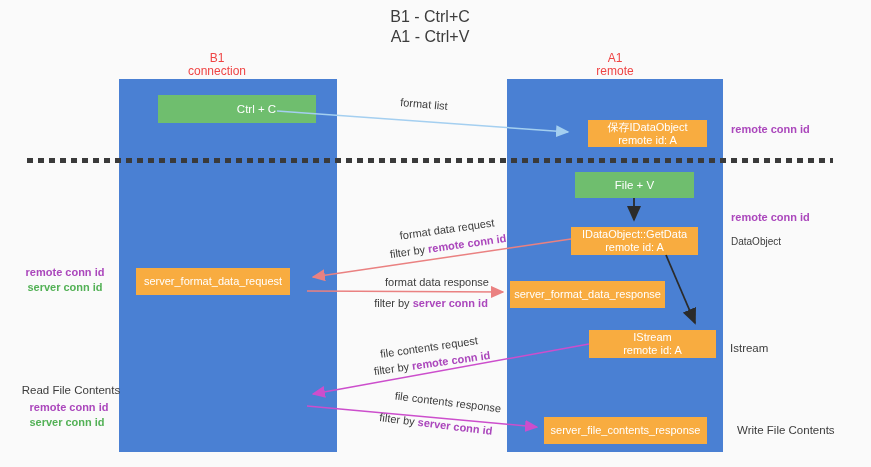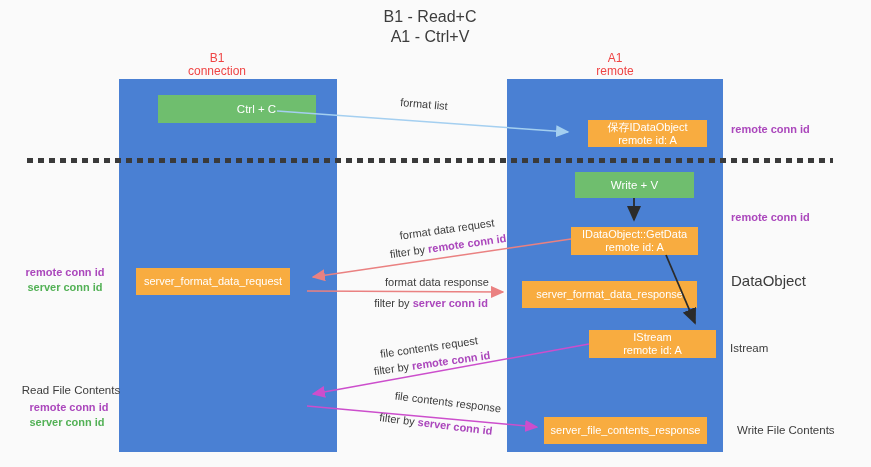--- a/index.html
+++ b/index.html
@@ -31,21 +31,21 @@
   .side-left{transform:translateX(-50%);text-align:center;}
 
   svg.arrows{position:absolute;left:0;top:0;pointer-events:none;}
 </style>
 </head>
 <body>
 
 <div class="canvas">
 
   <div class="title">
-    <div>B1 - Read+C</div>
+    <div>B1 - Ctrl+C</div>
     <div>A1 - Ctrl+V</div>
   </div>
 
   <div class="col-header" style="left:217px;top:52px;">
     <div>B1</div>
     <div>connection</div>
   </div>
   <div class="col-header" style="left:615px;top:52px;">
     <div>A1</div>
     <div>remote</div>
@@ -59,33 +59,33 @@
   <div class="box box-green" style="left:158px;top:95px;width:119px;height:28px;padding-left:39px;">
     <div>Ctrl + C</div>
   </div>
 
   <div class="box box-orange" style="left:576px;top:120px;width:119px;height:27px;margin-left:12px;">
     <div>保存IDataObject</div>
     <div>remote id: A</div>
   </div>
 
   <div class="box box-green" style="left:575px;top:172px;width:119px;height:26px;">
-    <div>Write + V</div>
+    <div>File + V</div>
   </div>
 
   <div class="box box-orange" style="left:571px;top:227px;width:127px;height:28px;">
     <div>IDataObject::GetData</div>
     <div>remote id: A</div>
   </div>
 
   <div class="box box-orange" style="left:136px;top:268px;width:154px;height:27px;">
     <div>server_format_data_request</div>
   </div>
 
-  <div class="box box-orange" style="left:510px;top:281px;width:175px;height:27px;margin-left:12px;">
+  <div class="box box-orange" style="left:510px;top:281px;width:155px;height:27px;">
     <div>server_format_data_response</div>
   </div>
 
   <div class="box box-orange" style="left:589px;top:330px;width:127px;height:28px;">
     <div>IStream</div>
     <div>remote id: A</div>
   </div>
 
 
   <div class="box box-orange" style="left:544px;top:417px;width:163px;height:27px;">
@@ -125,21 +125,21 @@
   <div class="lbl lbl-c" style="left:431px;top:303px;"><span>filter by </span><span class="purple">server conn id</span></div>
 
   <div class="lbl rot-up" style="left:429px;top:347px;">file contents request</div>
   <div class="lbl rot-up" style="left:432px;top:363px;"><span>filter by </span><span class="purple">remote conn id</span></div>
 
   <div class="lbl rot-dn" style="left:448px;top:402px;">file contents response</div>
   <div class="lbl rot-dn" style="left:436px;top:424px;"><span>filter by </span><span class="purple">server conn id</span></div>
 
   <div class="lbl purple" style="left:731px;top:123px;">remote conn id</div>
   <div class="lbl purple" style="left:731px;top:211px;">remote conn id</div>
-  <div class="lbl" style="left:731px;top:236px;font-size:15px;margin-top:36px;">DataObject</div>
+  <div class="lbl" style="left:731px;top:236px;font-size:10px;">DataObject</div>
   <div class="lbl" style="left:730px;top:342px;font-size:11.5px;">Istream</div>
   <div class="lbl" style="left:737px;top:424px;font-size:11.5px;">Write File Contents</div>
 
   <div class="lbl purple side-left" style="left:65px;top:266px;">remote conn id</div>
   <div class="lbl greentx side-left" style="left:65px;top:281px;">server conn id</div>
   <div class="lbl side-left" style="left:71px;top:384px;font-size:11.5px;">Read File Contents</div>
   <div class="lbl purple side-left" style="left:69px;top:401px;">remote conn id</div>
   <div class="lbl greentx side-left" style="left:67px;top:416px;">server conn id</div>
 
 </div>

